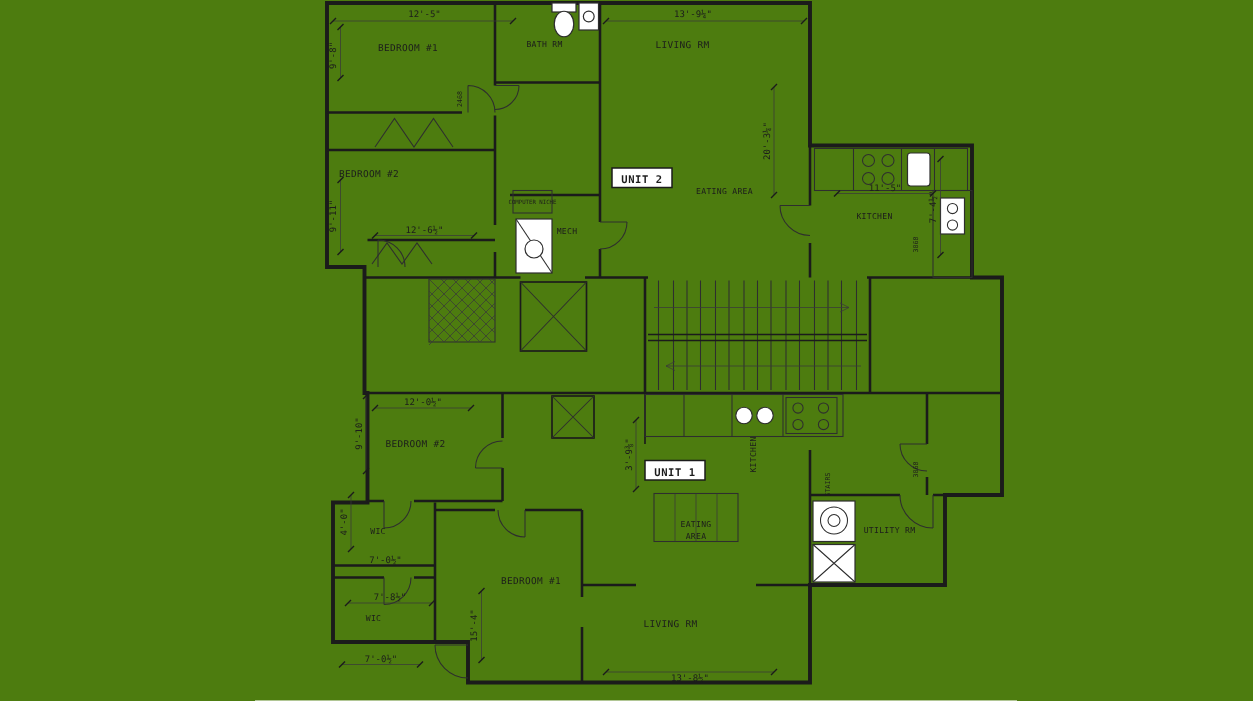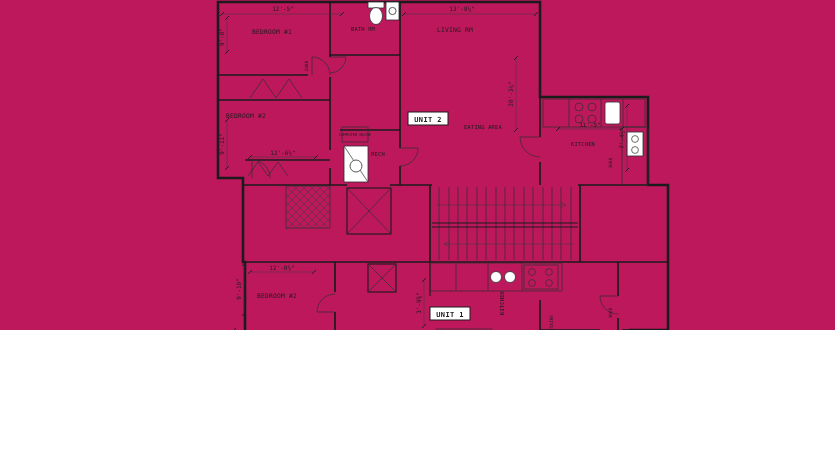--- a/index.html
+++ b/index.html
@@ -1,19 +1,19 @@
 <!DOCTYPE html>
 <html><head>
 <meta charset="utf-8">
 <style>
   html,body { margin:0; padding:0; background:#ffffff; }
   .canvas {
     position:relative;
-    width:835px; height:330px;
-    background:#be185d;
+    width:835px; height:467px;
+    background:#4d7c0f;
     overflow:hidden;
     font-family:"DejaVu Sans Mono","Liberation Mono",monospace;
   }
   svg { display:block; }
   svg text {
     fill:#1c1c1c;
     font-family:"DejaVu Sans Mono","Liberation Mono",monospace;
   }
   .t-room { font-size:6.3px; letter-spacing:0.2px; }
   .t-room-sm { font-size:5.4px; letter-spacing:0.2px; }

